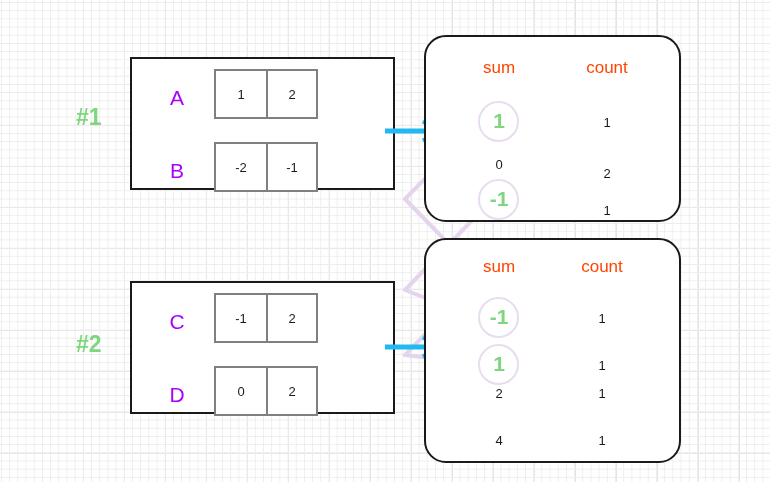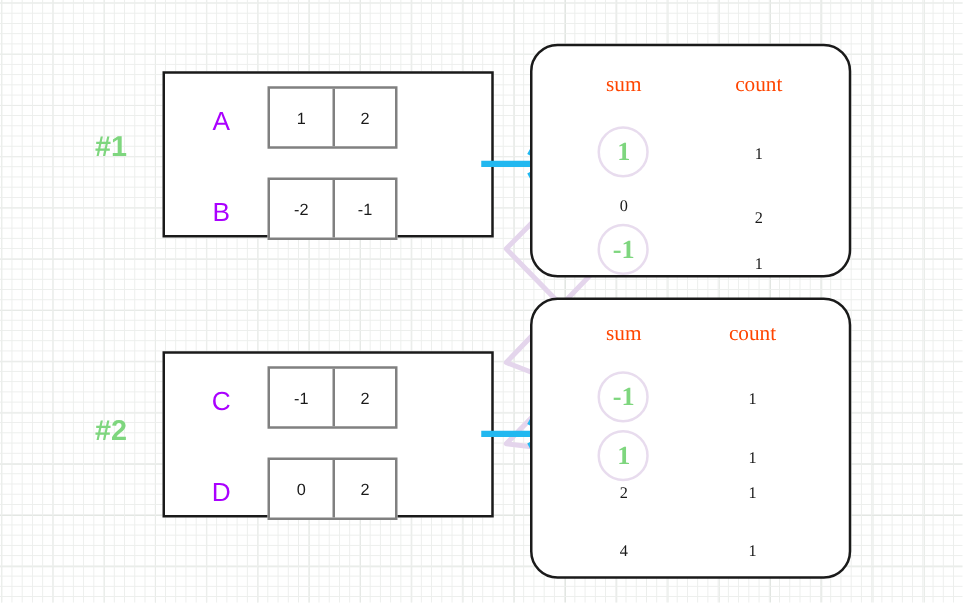--- a/index.html
+++ b/index.html
@@ -62,21 +62,20 @@
     box-sizing:border-box;
   }
   .cell + .cell{border-left:2px solid #808080;}
 
   
   .agg-panel{
     border:2px solid #1a1a1a;
     border-radius:22px;
     background:#ffffff;
     box-sizing:border-box;
-    font-family:Liberation Serif, serif;
   }
   .col-head{
     color:#ff4500;
     font-size:17px;
     text-align:center;
     width:90px;
   }
   .agg-val{
     font-size:13px;
     color:#1a1a1a;

